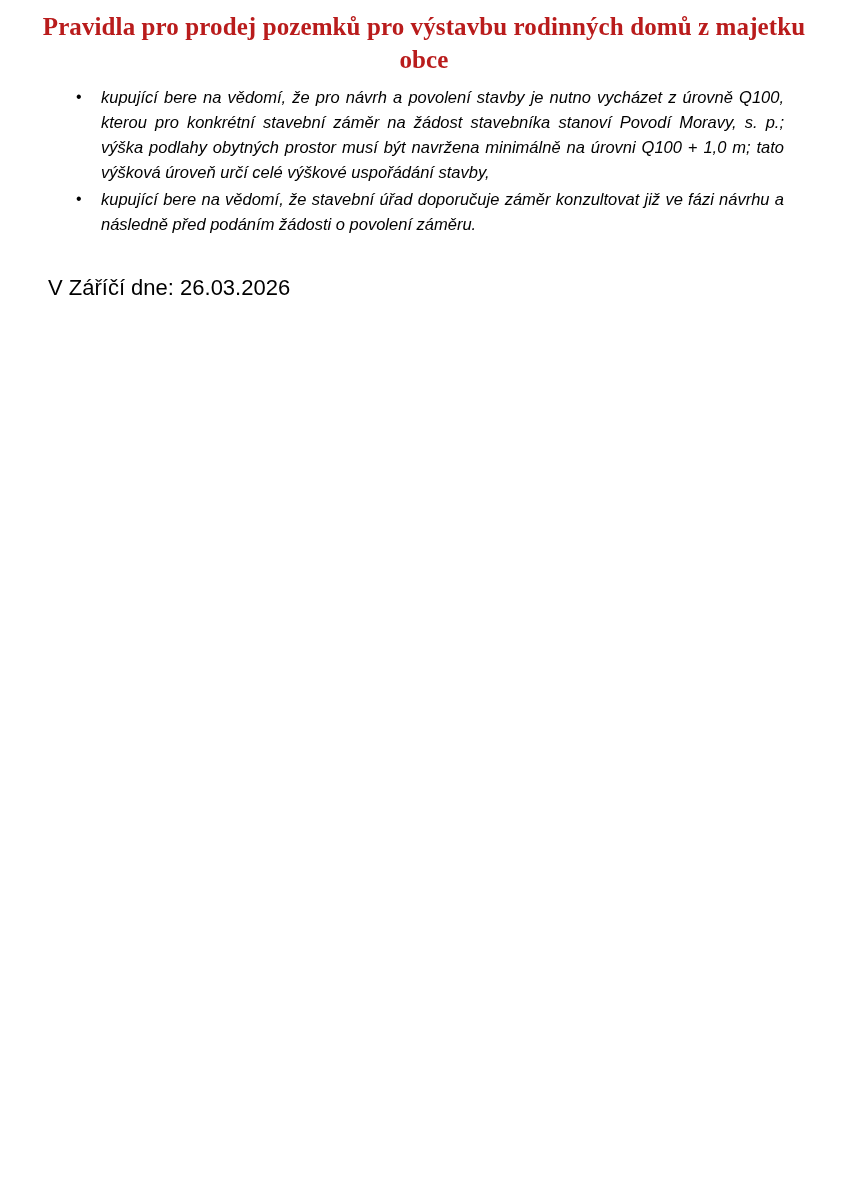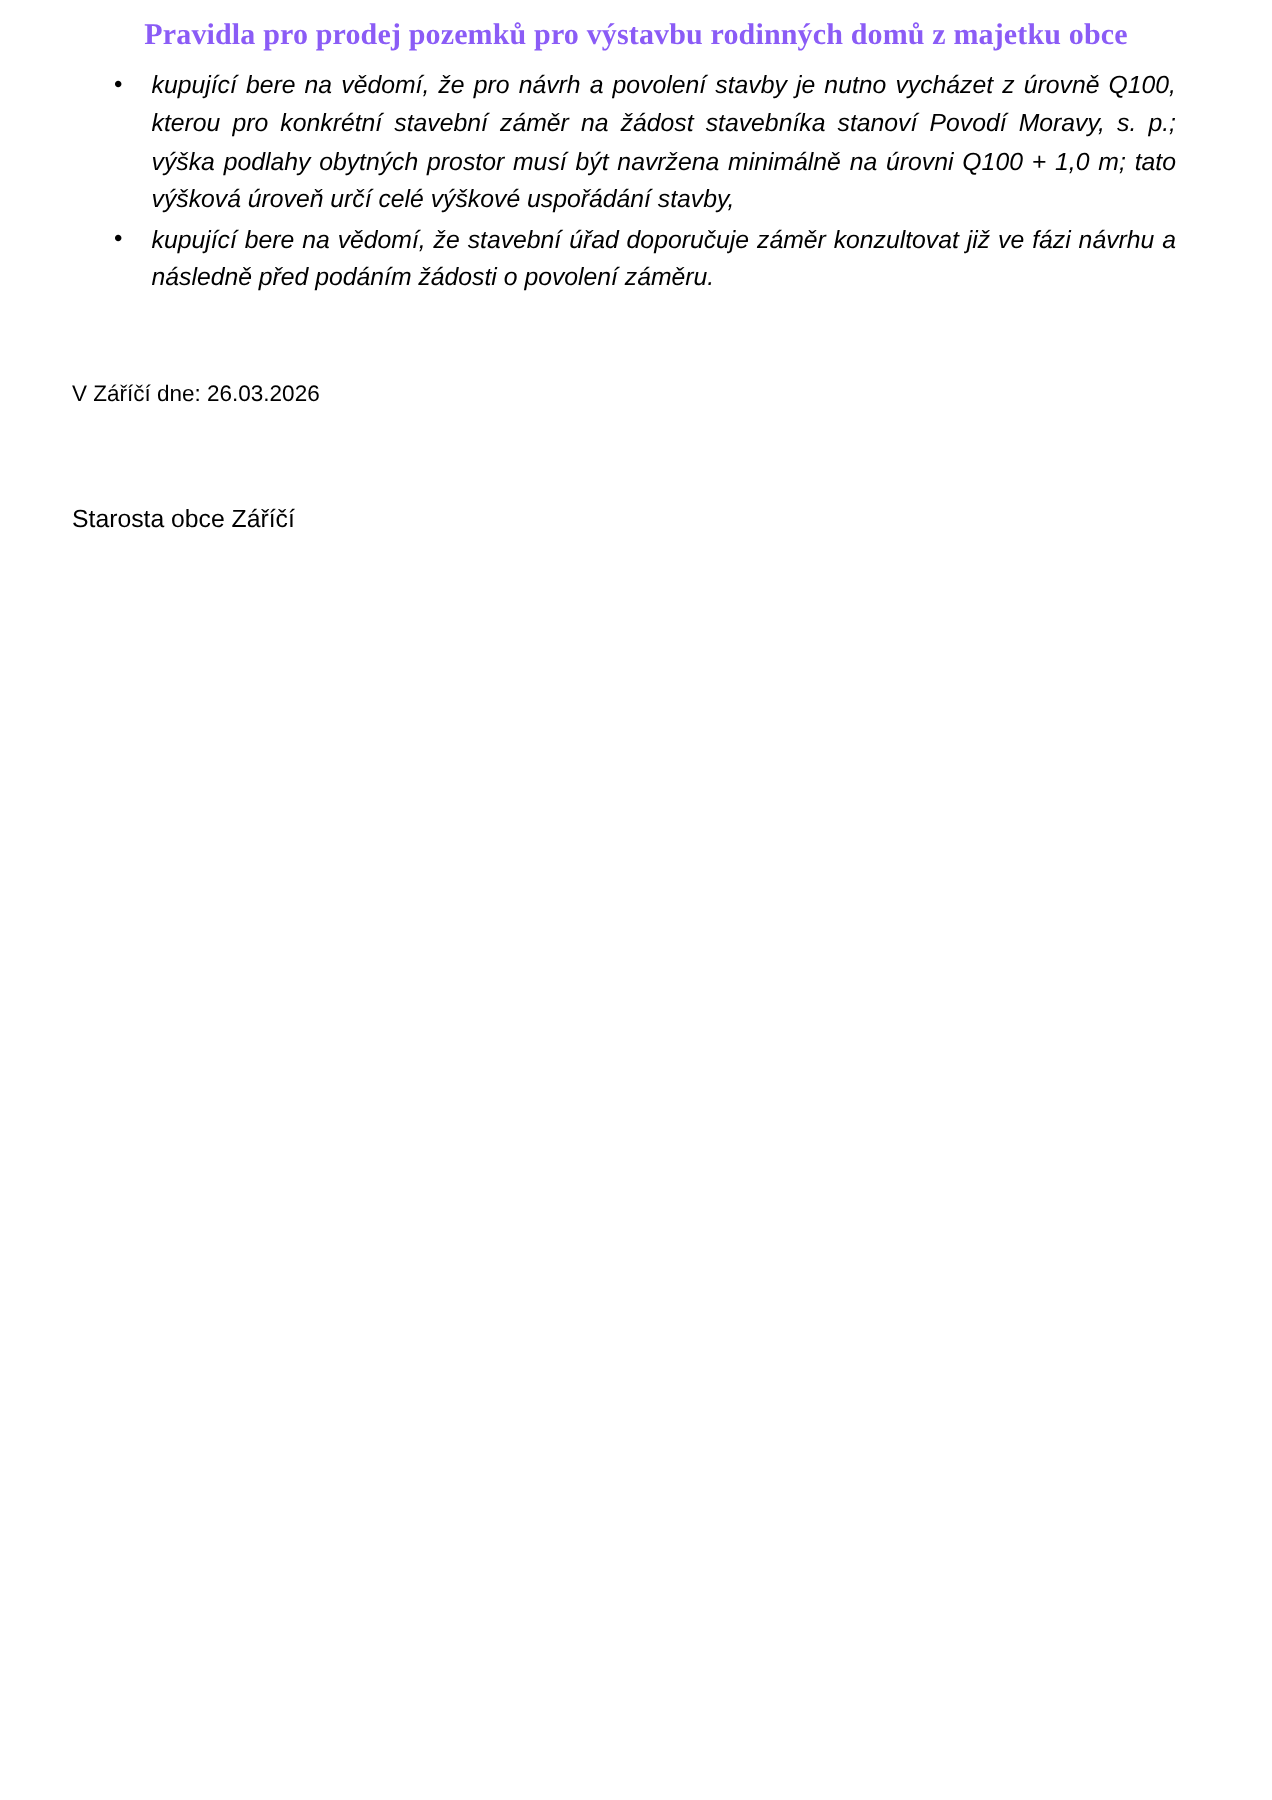--- a/index.html
+++ b/index.html
@@ -18,22 +18,22 @@
   .page {
     position: relative;
     width: 848px;
     height: 1200px;
     box-sizing: border-box;
     padding: 0;
   }
   .doc-title {
     font-family: "Liberation Serif", serif;
     font-weight: bold;
-    color: #8b5cf6;
-    font-size: 20px;
+    color: #b91c1c;
+    font-size: 25px;
     line-height: 1.32;
     text-align: center;
     margin: 10px 24px 0 24px;
     letter-spacing: 0.1px;
   }
   .doc-title .line2 {
     display: block;
   }
   .bullet-list {
     margin: 9px 64px 0 68px;
@@ -56,22 +56,22 @@
     font-size: 16px;
     line-height: 1.52;
   }
   .bullet-item .bullet-text {
     display: block;
     text-align: justify;
     text-align-last: left;
     font-style: italic;
   }
   .date-line {
-    margin: 54px 0 0 48px;
-    font-size: 15px;
+    margin: 34px 0 0 48px;
+    font-size: 22px;
     line-height: 1.5;
   }
   .signature-block {
     margin: 60px 0 0 48px;
     font-size: 16.5px;
     line-height: 1.55;
   }
   .signature-block div {
     white-space: nowrap;
   }
@@ -92,16 +92,15 @@
     </li>
     <li class="bullet-item">
       <span class="bullet-dot">•</span>
       <span class="bullet-text">kupující bere na vědomí, že stavební úřad doporučuje záměr konzultovat již ve fázi návrhu a následně před podáním žádosti o povolení záměru.</span>
     </li>
   </ul>
 
   <div class="date-line">V Záříčí dne: 26.03.2026</div>
 
   <div class="signature-block">
-    <div>Starosta obce Záříčí</div>
   </div>
 
 </div>
 
 </body></html>

